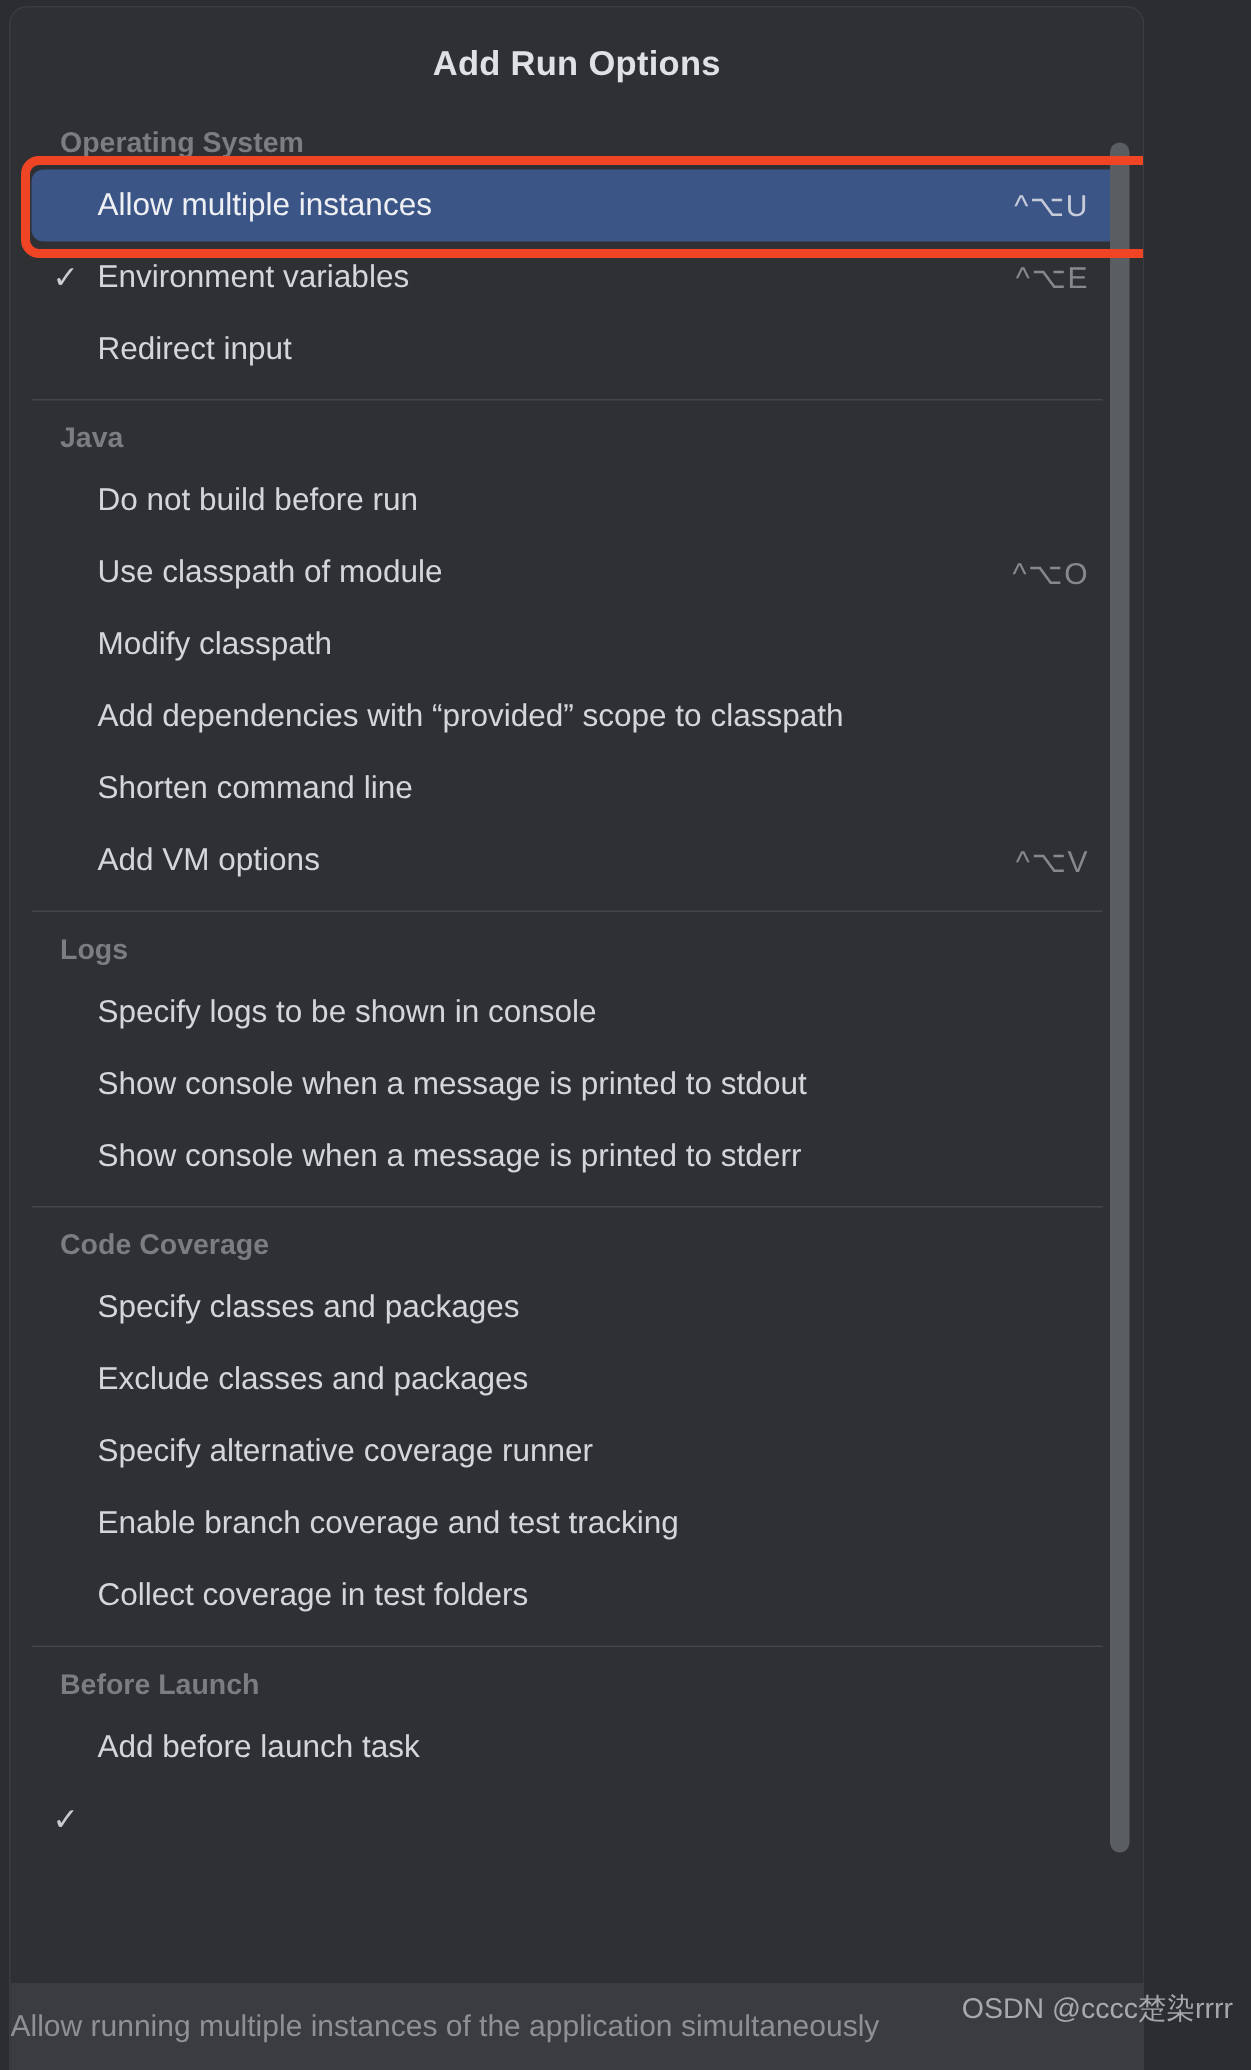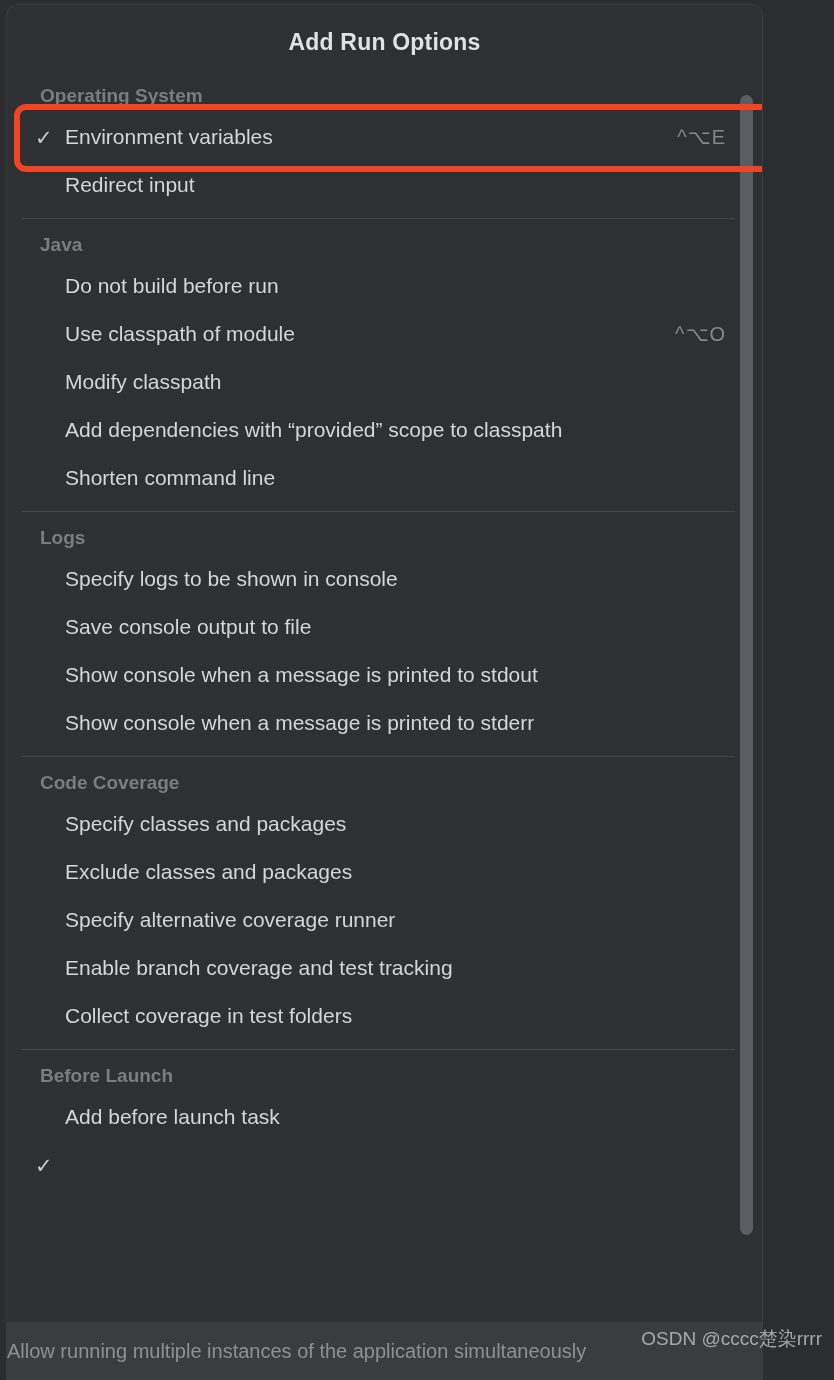--- a/index.html
+++ b/index.html
@@ -173,20 +173,25 @@
 <body>
 
 <div id="shell">
 
   <div id="popup">
 
     <div id="title">Add Run Options</div>
 
     <div id="list">
         <div class="sec-header">Operating System</div>
+        <div class="row selected">
+          <span class="check empty"></span>
+          <span class="label">Allow multiple instances</span>
+          <span class="shortcut">^⌥U</span>
+        </div>
         <div class="row">
           <span class="check">✓</span>
           <span class="label">Environment variables</span>
           <span class="shortcut">^⌥E</span>
         </div>
         <div class="row">
           <span class="check empty"></span>
           <span class="label">Redirect input</span>
         </div>
         <div class="divider"></div>
@@ -205,29 +210,30 @@
           <span class="label">Modify classpath</span>
         </div>
         <div class="row">
           <span class="check empty"></span>
           <span class="label">Add dependencies with “provided” scope to classpath</span>
         </div>
         <div class="row">
           <span class="check empty"></span>
           <span class="label">Shorten command line</span>
         </div>
+        <div class="row">
+          <span class="check empty"></span>
+          <span class="label">Add VM options</span>
+          <span class="shortcut">^⌥V</span>
+        </div>
         <div class="divider"></div>
         <div class="sec-header">Logs</div>
         <div class="row">
           <span class="check empty"></span>
           <span class="label">Specify logs to be shown in console</span>
-        </div>
-        <div class="row">
-          <span class="check empty"></span>
-          <span class="label">Save console output to file</span>
         </div>
         <div class="row">
           <span class="check empty"></span>
           <span class="label">Show console when a message is printed to stdout</span>
         </div>
         <div class="row">
           <span class="check empty"></span>
           <span class="label">Show console when a message is printed to stderr</span>
         </div>
         <div class="divider"></div>

